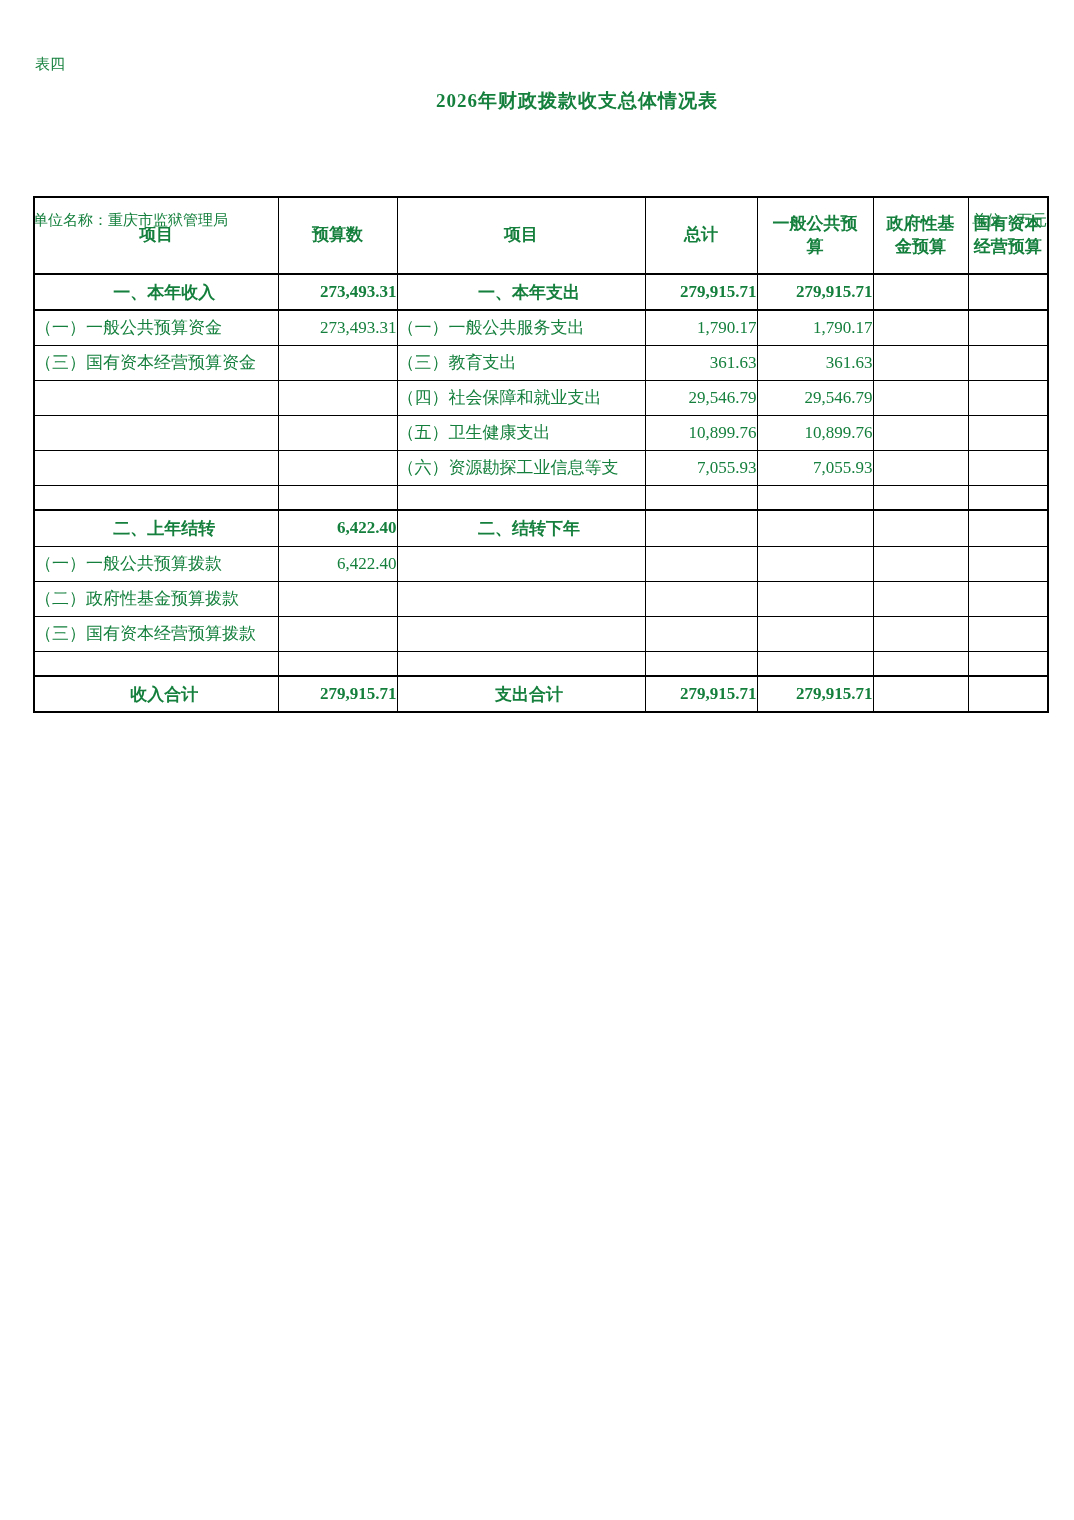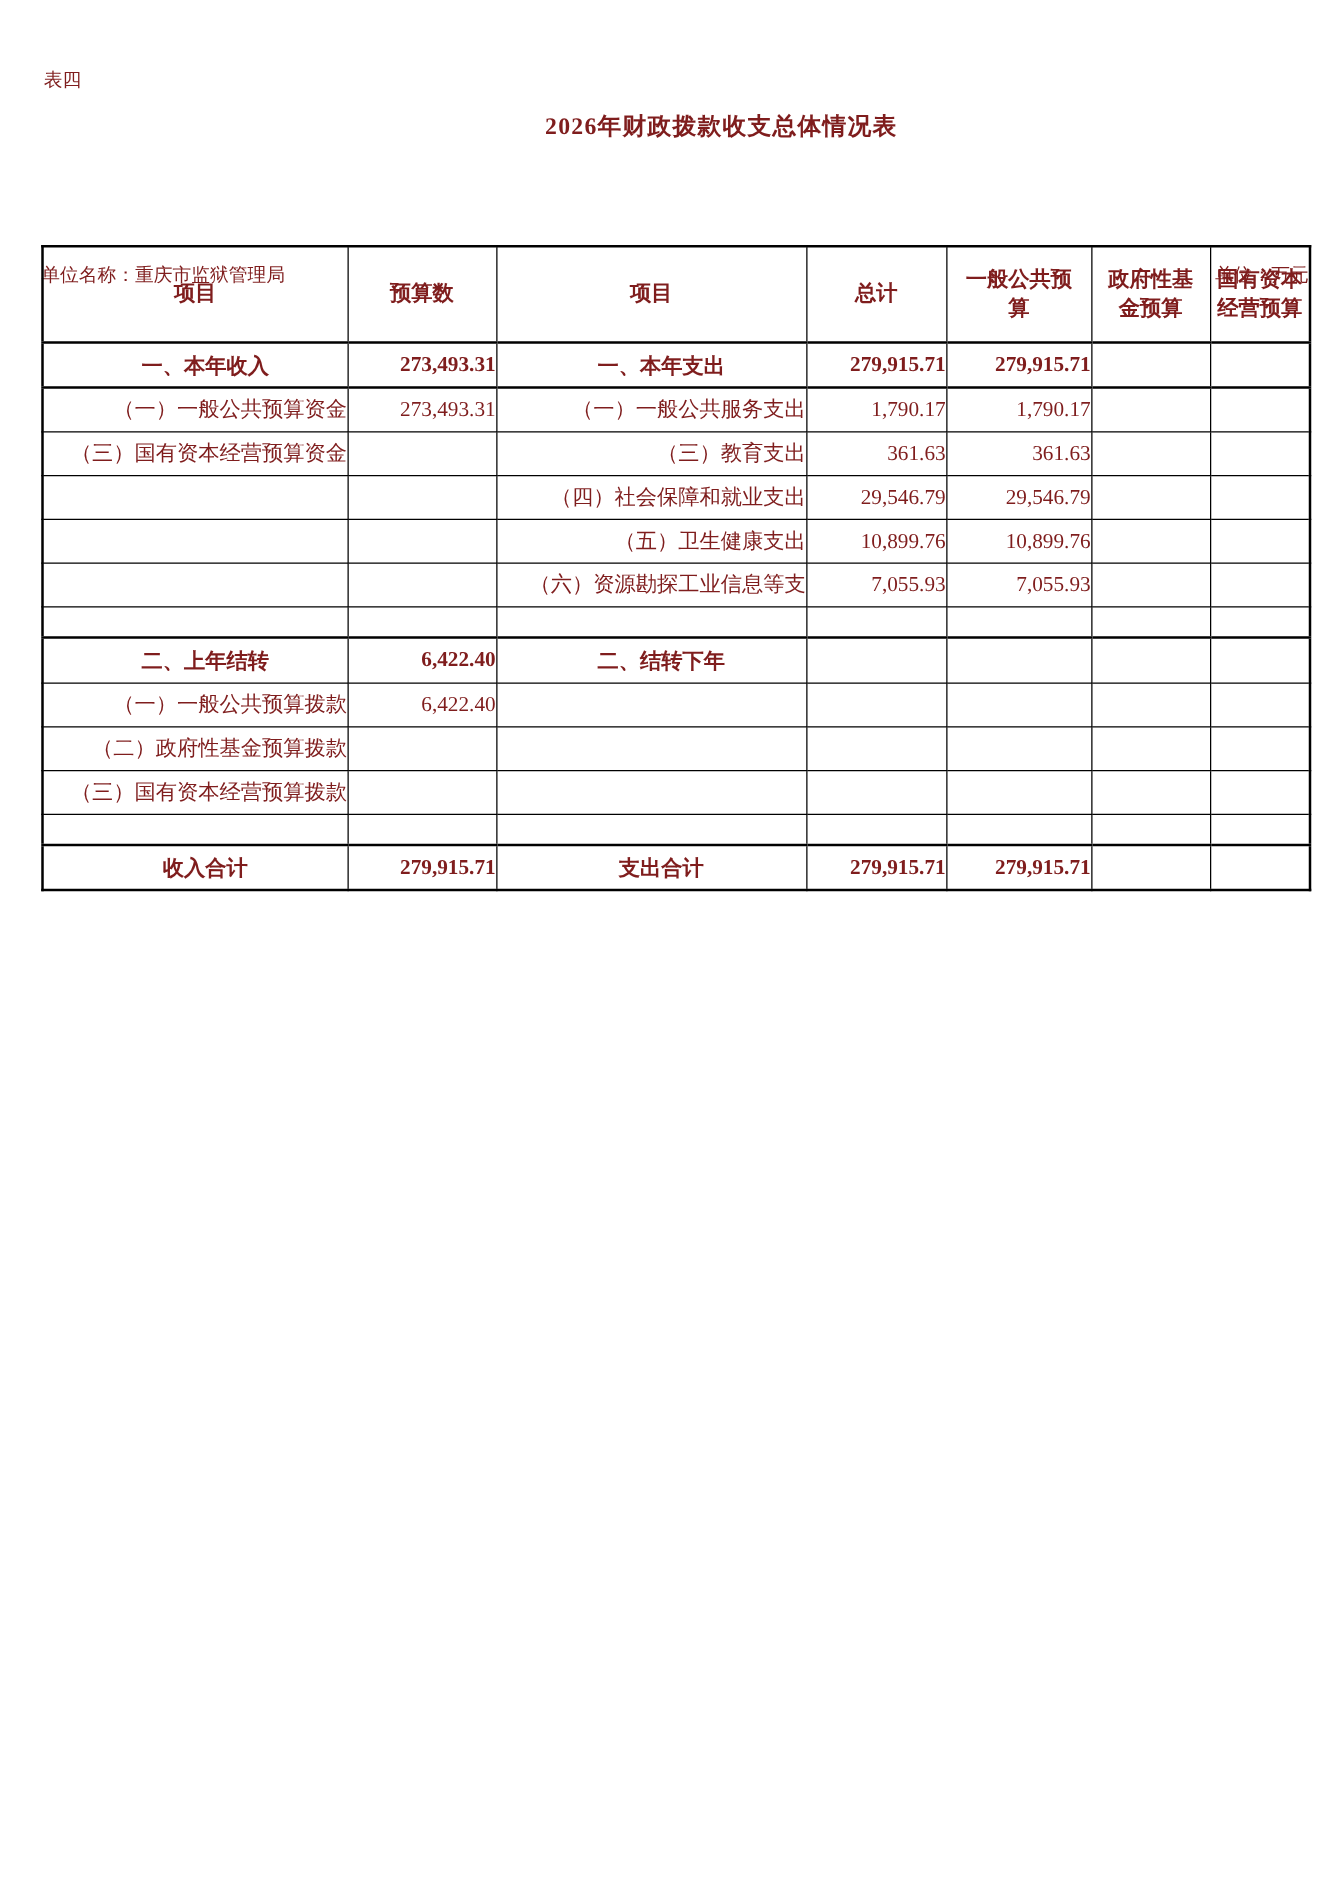--- a/index.html
+++ b/index.html
@@ -1,21 +1,21 @@
 <!DOCTYPE html>
 <html><head>
 <meta charset="utf-8">
 <style>
   html, body { margin: 0; padding: 0; background: #ffffff; }
   .page {
     position: relative;
     width: 1074px;
     height: 1520px;
     background: #ffffff;
-    color: #7f1d1d;
+    color: #15803d;
     font-family: "Liberation Serif", serif;
     overflow: hidden;
   }
   .table-tag {
     position: absolute;
     left: 35px;
     top: 55px;
     font-size: 15px;
     font-family: "Liberation Serif", serif;
   }
@@ -72,21 +72,21 @@
     text-align: center;
     white-space: pre-line;
     line-height: 1.35;
   }
   tr.col-row th { border-bottom: 2px solid #000; }
   tbody td {
     font-size: 17px;
     font-family: "Liberation Serif", serif;
   }
   td.c-label {
-    text-align: right;
+    text-align: left;
     padding-left: 5px;
     white-space: nowrap;
   }
   td.c-num {
     text-align: right;
     padding-right: 4px;
     white-space: nowrap;
   }
   tr.row-normal { height: 35px; }
   tr.row-section, tr.row-total { height: 36px; }

